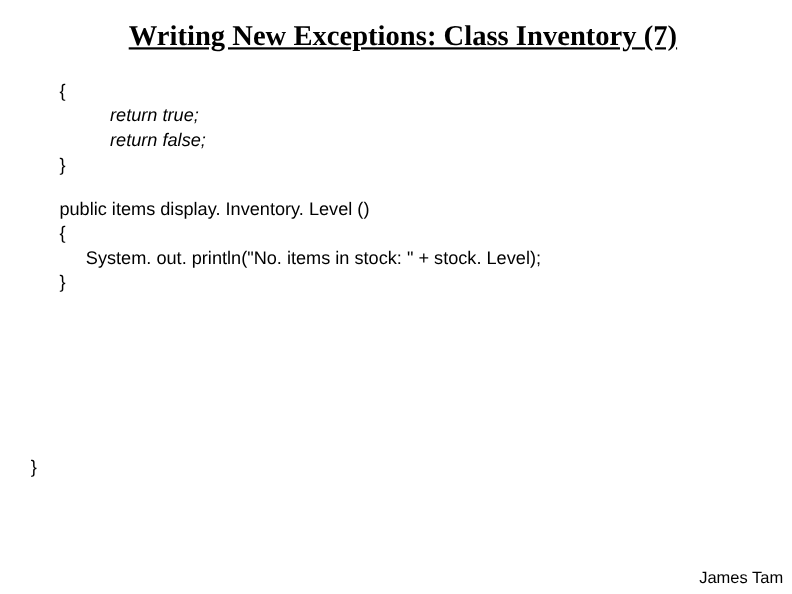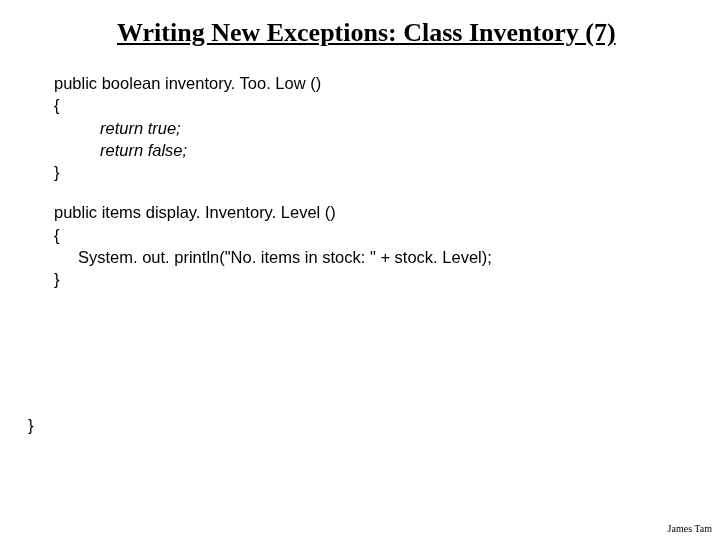--- a/index.html
+++ b/index.html
@@ -45,32 +45,31 @@
       font-size: 16.5px;
       color: #000;
     }
     .gap {
       height: 18px;
     }
     .attrib {
       position: absolute;
       bottom: 6px;
       right: 8px;
-      font-family: Liberation Serif, serif;
-      font-size: 10px;
+      font-family: Liberation Sans, sans-serif;
+      font-size: 15px;
       color: #000;
     }
   </style>
 </head>
 <body>
 
 <div class="title">Writing New Exceptions: Class Inventory (7)</div>
 
 <div class="code">
-  <div class="line i0">public boolean inventory. Too. Low ()</div>
   <div class="line i0">{</div>
   <div class="line i2">return true;</div>
   <div class="line i2">return false;</div>
   <div class="line i0">}</div>
   <div class="gap"></div>
   <div class="line i0">public items display. Inventory. Level ()</div>
   <div class="line i0">{</div>
   <div class="line i1">System. out. println("No. items in stock: " + stock. Level);</div>
   <div class="line i0">}</div>
 </div>

